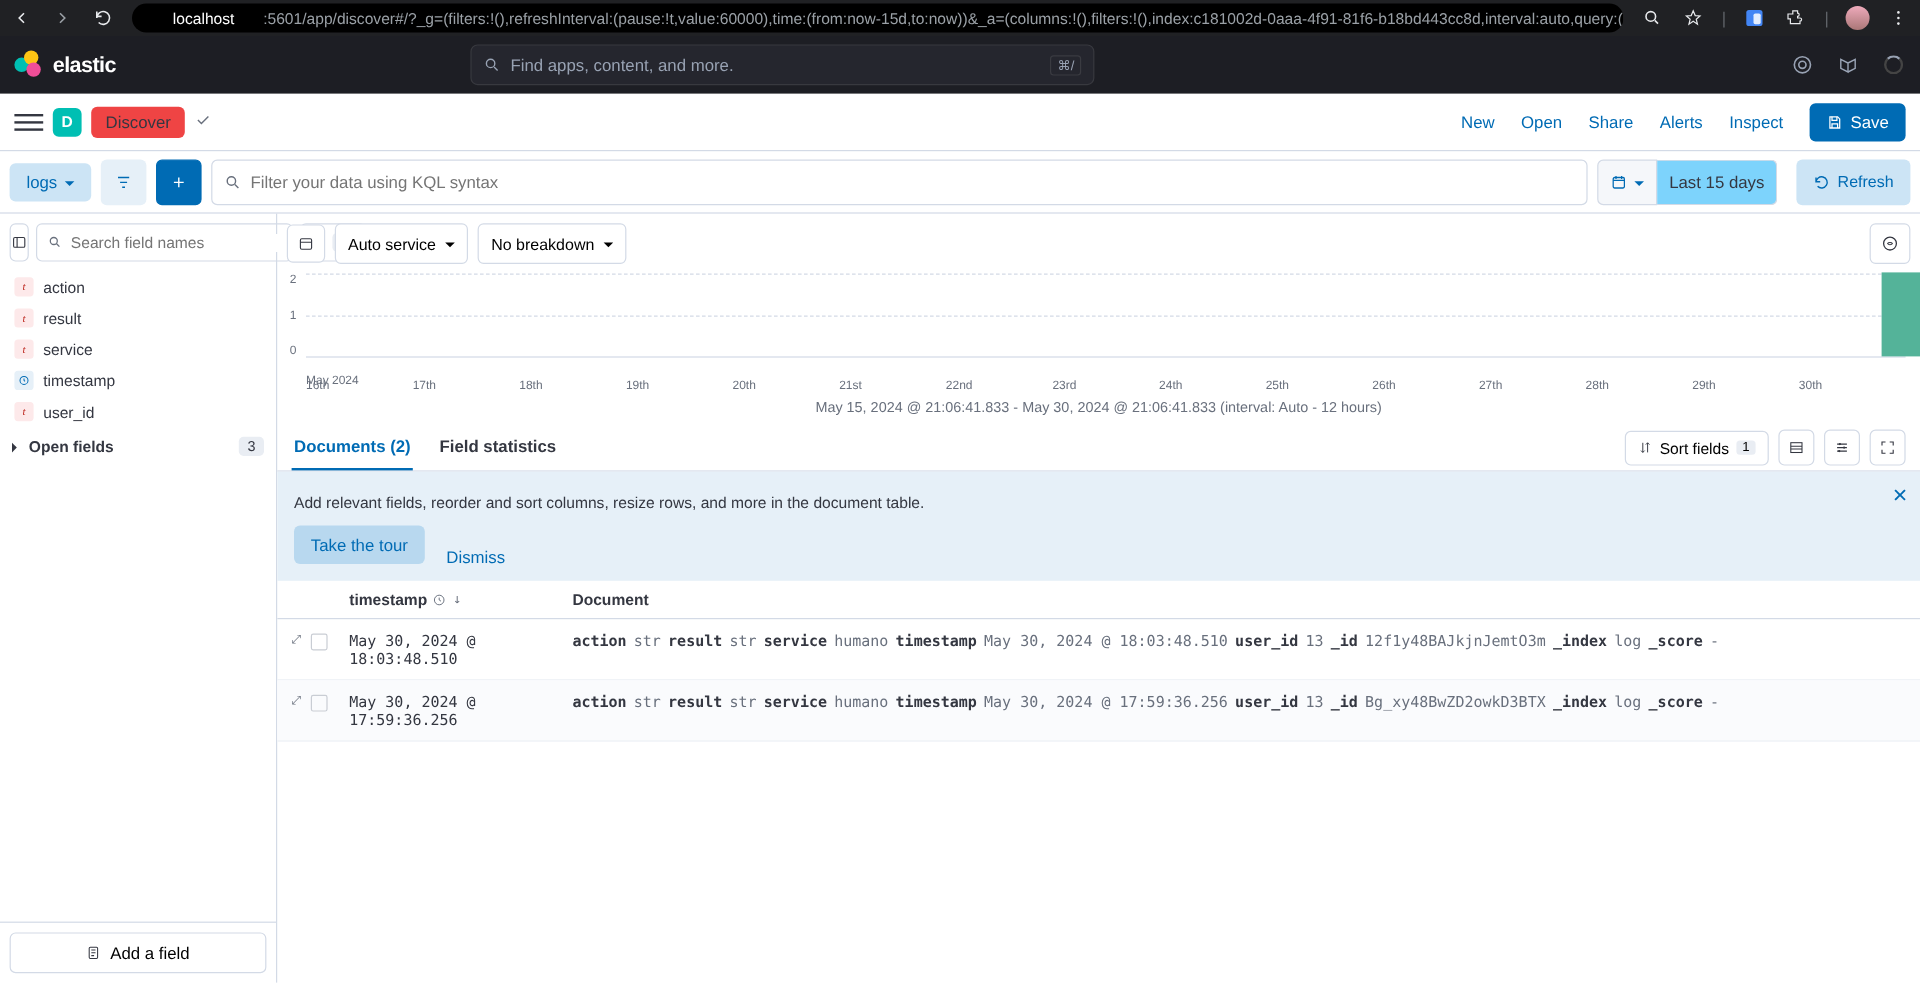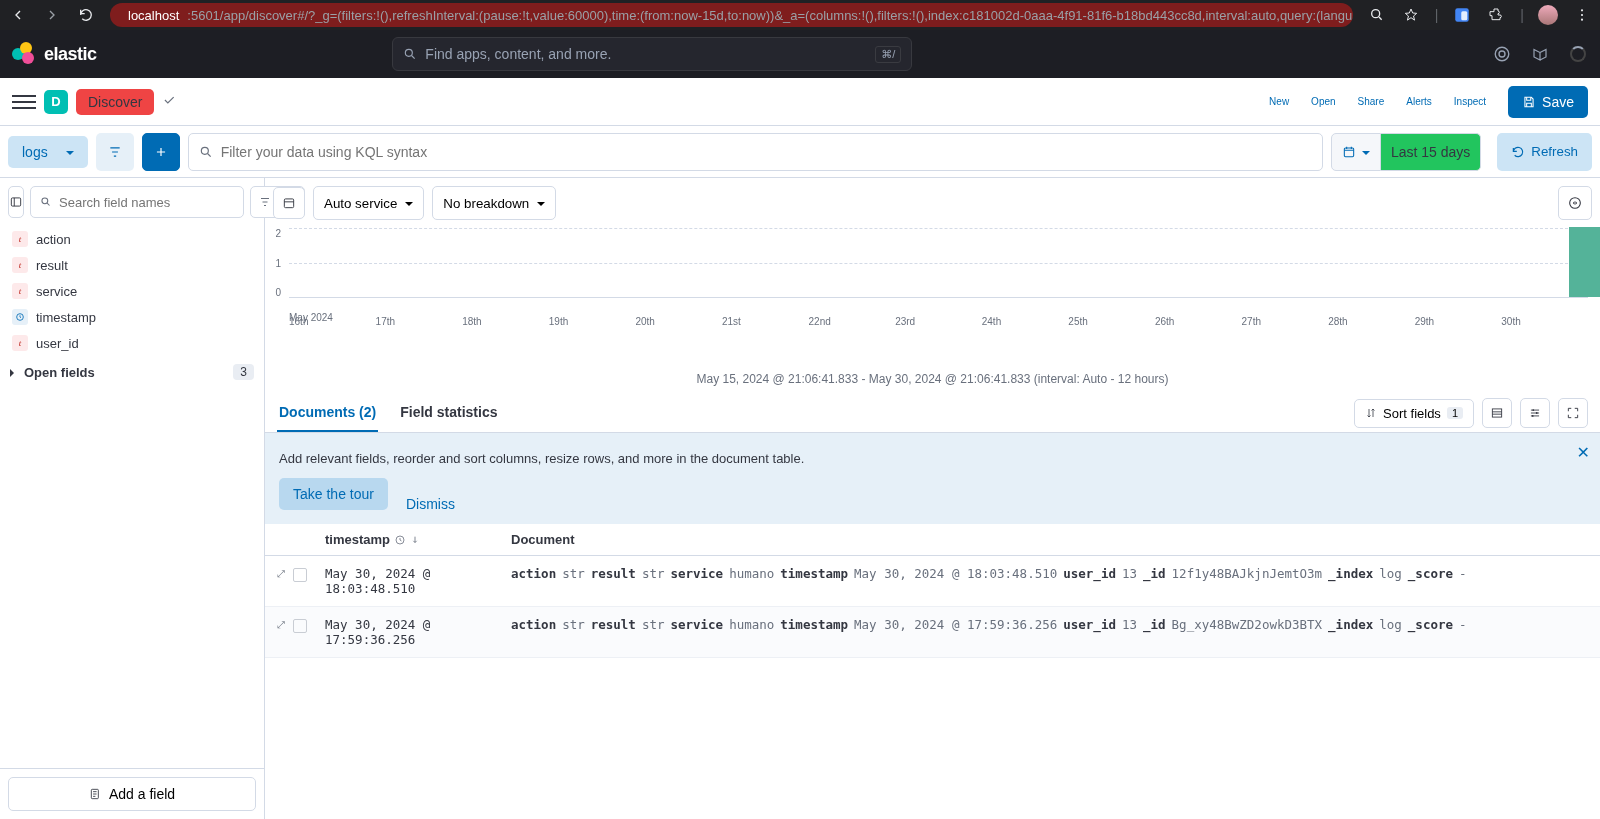--- a/index.html
+++ b/index.html
@@ -2,21 +2,21 @@
 <html><head>
 <meta charset="utf-8">
 <style>
 * { margin: 0; padding: 0; box-sizing: border-box; }
 body { font-family: -apple-system, BlinkMacSystemFont, "Segoe UI", Helvetica, Arial, sans-serif; font-size: 14px; color: #343741; background: #fff; width: 1600px; height: 819px; overflow: hidden; }
 
 
 .browser-chrome { background: #202124; height: 30px; display: flex; align-items: center; padding: 0 8px; gap: 14px; color: #ccc; }
 .browser-chrome svg { fill: #9aa0a6; }
 .nav-btn { display:flex; align-items:center; justify-content:center; width:20px; height:20px;}
-.url-bar { flex:1; background: #7f1d1d; border-radius: 14px; height: 24px; display:flex; align-items:center; padding: 0 10px; gap:8px; color: #ccc; font-size:13px; overflow:hidden; white-space:nowrap; }
+.url-bar { flex:1; background: #000000; border-radius: 14px; height: 24px; display:flex; align-items:center; padding: 0 10px; gap:24px; color: #ccc; font-size:13px; overflow:hidden; white-space:nowrap; }
 .url-host { color:#fff; }
 .url-path { color:#9aa0a6; }
 .chrome-right { display:flex; gap:14px; align-items:center; }
 .avatar { width:20px; height:20px; border-radius:50%; background: linear-gradient(#eab,#a77); }
 
 
 .elastic-header { background:#1d1e24; height:48px; display:flex; align-items:center; padding:0 12px; gap:12px; color:#fff; }
 .logo-cluster { display:flex; align-items:center; gap:8px; }
 .elastic-logo { width:24px; height:24px; position:relative; }
 .elastic-logo .c1{position:absolute;width:12px;height:12px;border-radius:50%;background:#00bfb3;left:0;top:6px;}
@@ -31,41 +31,41 @@
 .spinner { width:16px;height:16px;border:2px solid #444;border-top-color:#98a2b3;border-radius:50%;}
 
 
 .sub-header { height:48px; border-bottom:1px solid #d3dae6; display:flex; align-items:center; padding:0 12px; gap:8px; }
 .hamburger { width:24px; height:24px; display:flex; flex-direction:column; justify-content:center; gap:4px; }
 .hamburger span { height:2px; background:#343741; }
 .space-badge { width:24px; height:24px; border-radius:5px; background:#00bfb3; color:#fff; display:flex; align-items:center; justify-content:center; font-weight:700; font-size:13px;}
 .discover-pill { background:#ef4444; border-radius:5px; padding:5px 12px; font-size:14px; color:#343741;}
 .check-ic { color:#69707d; }
 .top-links { margin-left:auto; display:flex; align-items:center; gap:22px; }
-.top-links a { color:#006bb4; text-decoration:none; font-size:10px; }
+.top-links a { color:#006bb4; text-decoration:none; font-size:14px; }
 .save-btn { background:#006bb4; color:#fff; border:none; border-radius:5px; padding:8px 14px; display:flex; align-items:center; gap:6px; font-size:14px; }
 .save-btn svg { stroke:#fff; fill:none; }
 
 
 .query-bar { height:52px; border-bottom:1px solid #d3dae6; display:flex; align-items:center; padding:8px; gap:8px; }
-.pill-btn { background:#cce4f5; color:#006bb4; border-radius:5px; padding:8px 14px; display:flex; align-items:center; gap:18px; border:none; font-size:14px;}
+.pill-btn { background:#cce4f5; color:#006bb4; border-radius:5px; padding:8px 14px; display:flex; align-items:center; gap:6px; border:none; font-size:14px;}
 .icon-btn { width:38px; height:38px; border:1px solid #d3dae6; border-radius:5px; background:#fff; display:flex; align-items:center; justify-content:center; color:#69707d;}
 .icon-btn.filled { background:#006bb4; border-color:#006bb4; color:#fff;}
 .icon-btn.light { background:#e6f0f8; border:none; color:#006bb4;}
 .kql-input { flex:1; border:1px solid #d3dae6; border-radius:5px; height:38px; display:flex; align-items:center; padding:0 10px; gap:8px; color:#69707d;}
 .kql-input input { border:none; outline:none; flex:1; font-size:14px; color:#343741;}
 .date-wrap { display:flex; gap:0; }
-.date-btn { border:1px solid #d3dae6; height:38px; display:flex; align-items:center; padding:0 10px; gap:6px; background:#22c55e;}
+.date-btn { border:1px solid #d3dae6; height:38px; display:flex; align-items:center; padding:0 10px; gap:6px; background:#7dd3fc;}
 .date-btn.first { border-radius:5px 0 0 5px; background:#f5f7fa;}
 .date-btn.mid { border-left:none; }
 .refresh-btn { background:#cce4f5; border:none; border-radius:5px; height:38px; padding:0 14px; display:flex; align-items:center; gap:6px; color:#006bb4; margin-left:8px;}
 
 
 .main { display:flex; height: calc(819px - 30px - 48px - 48px - 52px); }
-.sidebar { width:265px; border-right:1px solid #d3dae6; display:flex; flex-direction:column; }
+.sidebar { width:231px; border-right:1px solid #d3dae6; display:flex; flex-direction:column; }
 .side-top { display:flex; gap:6px; padding:8px; }
 .collapse-btn { width:32px; height:32px; border:1px solid #d3dae6; border-radius:5px; display:flex; align-items:center; justify-content:center; background:#fff;}
 .field-search { flex:1; border:1px solid #d3dae6; border-radius:5px; height:32px; display:flex; align-items:center; padding:0 8px; gap:6px; color:#69707d;}
 .field-search input { border:none; outline:none; flex:1; font-size:13px;}
 .filter-count-btn { border:1px solid #d3dae6; border-radius:5px; height:32px; display:flex; align-items:center; gap:6px; padding:0 8px; background:#fff;}
 .filter-count-btn .cnt { background:#e9edf3; border-radius:4px; padding:1px 6px; font-size:12px;}
 .section-head { display:flex; align-items:center; gap:6px; padding:8px 10px; font-weight:700; font-size:13px;}
 .section-head .badge { margin-left:auto; background:#e9edf3; border-radius:4px; padding:1px 7px; font-size:12px; font-weight:400;}
 .section-head .info { width:12px;height:12px;border:1px solid #98a2b3;border-radius:50%;display:inline-flex;align-items:center;justify-content:center;font-size:8px;color:#98a2b3;}
 .field-row { display:flex; align-items:center; gap:8px; padding:5px 12px; font-size:13px;}
@@ -80,21 +80,21 @@
 .lens-btn { margin-left:auto; width:34px; height:34px; border:1px solid #d3dae6; border-radius:5px; display:flex; align-items:center; justify-content:center; background:#fff;}
 
 .chart-area { position:relative; height:100px; padding:0 12px 0 20px;}
 .y-axis { position:absolute; left:6px; top:0; font-size:10px; color:#69707d; display:flex; flex-direction:column; height:70px; justify-content:space-between; text-align:right; width:10px;}
 .plot { position:absolute; left:24px; right:12px; top:0; height:70px; border-bottom:1px solid #d3dae6;}
 .grid-line { position:absolute; left:0; right:0; border-top:1px dashed #d3dae6;}
 .the-bar { position:absolute; bottom:0; background:#54b399; }
 .x-axis { position:absolute; left:24px; right:12px; top:72px; display:flex; font-size:10px; color:#69707d;}
 .x-axis span { flex:1; text-align:left; white-space:nowrap;margin-top:16px;}
 .x-sub { position:absolute; left:24px; top:84px; font-size:10px; color:#69707d;}
-.chart-footer { text-align:center; font-size:12px; color:#69707d; padding:4px 0 8px;margin-top:40px;}
+.chart-footer { text-align:center; font-size:12px; color:#69707d; padding:4px 0 8px;}
 
 .doc-tabs { display:flex; align-items:center; border-bottom:1px solid #d3dae6; padding:0 12px; gap:20px;}
 .dtab { padding:10px 2px; font-size:14px; font-weight:700; color:#343741; border-bottom:2px solid transparent;}
 .dtab.active { color:#006bb4; border-bottom-color:#006bb4;}
 .tab-right { margin-left:auto; display:flex; gap:8px; align-items:center;}
 .sort-btn { border:1px solid #d3dae6; border-radius:5px; padding:6px 10px; display:flex; align-items:center; gap:6px; background:#fff; font-size:13px;}
 .sort-btn .sbadge{ background:#e9edf3; border-radius:3px; padding:0 5px; font-size:11px;}
 .sq-btn { width:30px; height:30px; border:1px solid #d3dae6; border-radius:5px; display:flex; align-items:center; justify-content:center; background:#fff;}
 
 .callout { background:#e6f0f8; padding:12px 14px; position:relative;}

